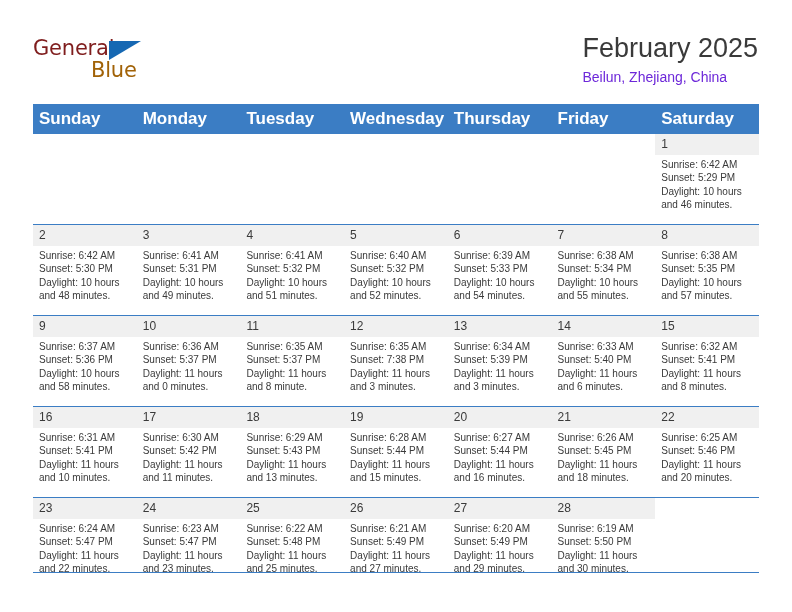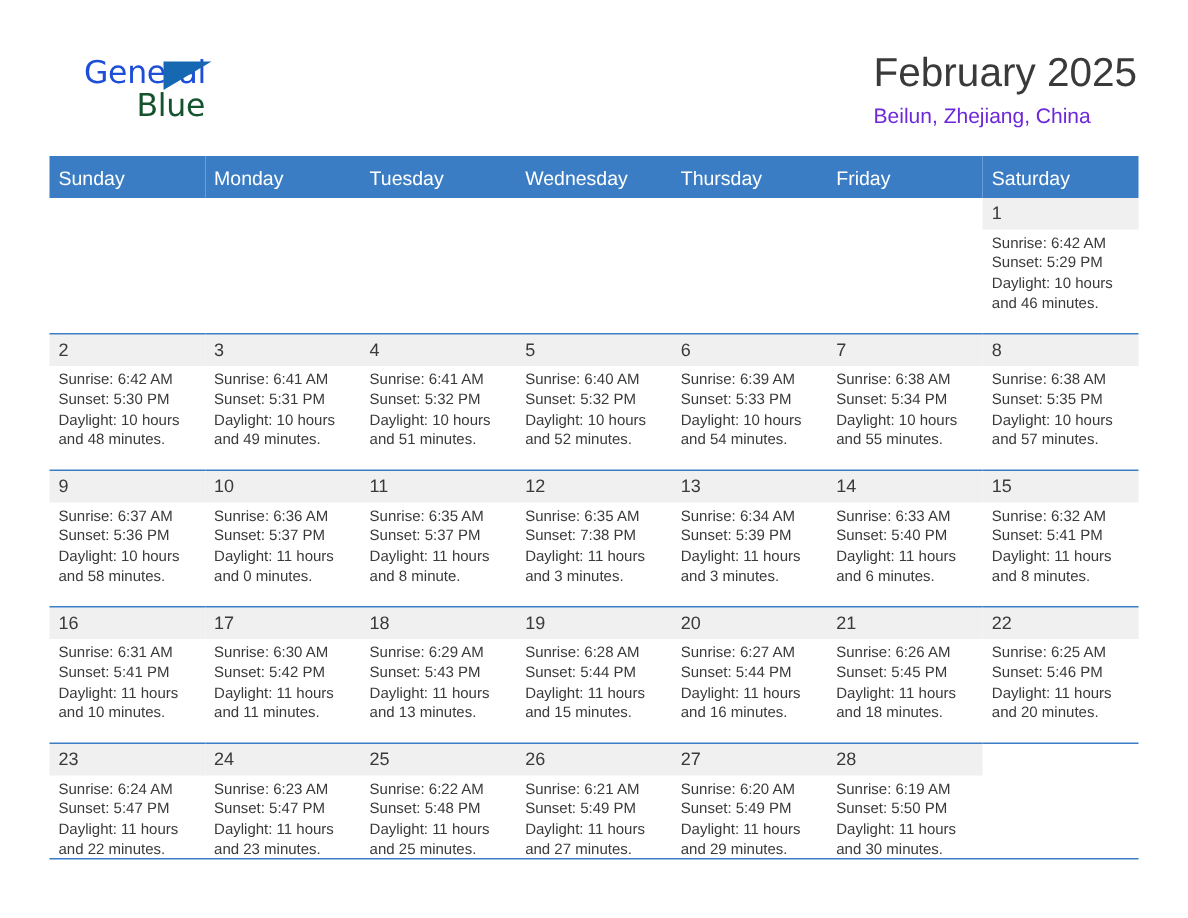--- a/index.html
+++ b/index.html
@@ -36,41 +36,40 @@
     top: 36px;
     width: 150px;
     height: 52px;
   }
   .brand-general {
     position: absolute;
     left: 0;
     top: 0;
     font-size: 21px;
     letter-spacing: -0.2px;
-    color: #1d4ed8;
+    color: #7f1d1d;
     font-family: "DejaVu Sans", sans-serif;
     font-weight: 400;
-    margin-left: 23px;
   }
   .brand-triangle {
     position: absolute;
     left: 76px;
     top: 5px;
     width: 0;
     height: 0;
     border-left: 32px solid #1668b3;
     border-bottom: 19px solid transparent;
   }
   .brand-blue {
     position: absolute;
     left: 58px;
     top: 22px;
     font-size: 21px;
     letter-spacing: -0.2px;
-    color: #14532d;
+    color: #a16207;
     font-family: "DejaVu Sans", sans-serif;
     font-weight: 400;
   }
 
   .title-block {
     position: absolute;
     right: 34px;
     top: 32px;
   }
   .cal-title {
@@ -94,22 +93,22 @@
     position: absolute;
     left: 33px;
     top: 104px;
     width: 726px;
     border-collapse: collapse;
     table-layout: fixed;
   }
   .calendar th {
     background: #3b7dc4;
     color: #ffffff;
-    font-size: 13px;
-    font-weight: normal;
+    font-size: 17px;
+    font-weight: bold;
     text-align: left;
     padding: 5px 0 5px 6px;
     height: 18px;
     border: none;
   }
   .calendar td {
     vertical-align: top;
     padding: 0;
     border: none;
     border-top: 1px solid #3b7dc4;

